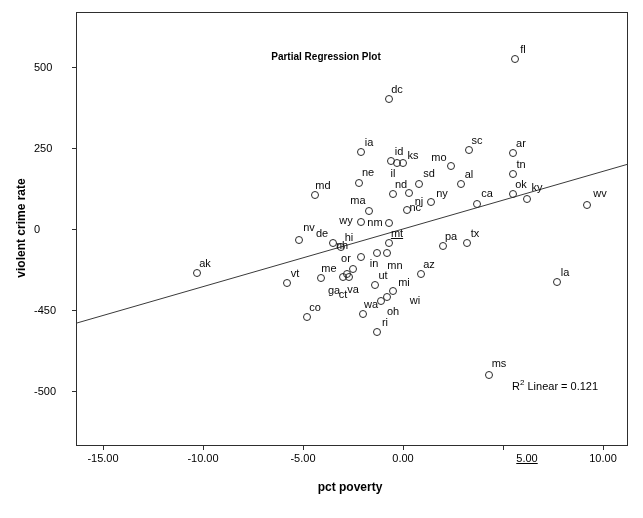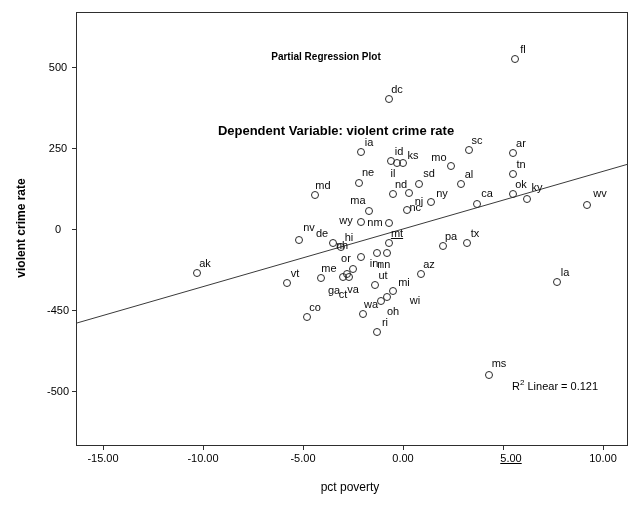--- a/index.html
+++ b/index.html
@@ -5,32 +5,32 @@
   html,body{margin:0;padding:0;background:#ffffff;}
   .canvas{position:relative;width:643px;height:518px;background:#ffffff;
           font-family:"Liberation Sans",sans-serif;color:#000;overflow:hidden;}
   .plot-frame{position:absolute;left:76px;top:12px;width:552px;height:434px;
               border:1px solid #2e2e2e;box-sizing:border-box;background:transparent;}
   .chart-title{position:absolute;left:233px;top:51px;width:186px;text-align:center;
                font-weight:bold;font-size:10px;white-space:nowrap;}
   .chart-subtitle{position:absolute;left:173px;top:123px;width:326px;text-align:center;
                   font-weight:bold;font-size:13px;white-space:nowrap;}
   .xlabel{position:absolute;left:289px;top:480px;width:122px;text-align:center;
-          font-weight:normal;font-size:12px;}
+          font-weight:bold;font-size:12px;}
   .ylabel{position:absolute;left:-44px;top:221px;width:130px;height:14px;text-align:center;
           font-weight:bold;font-size:12px;transform:rotate(-90deg);transform-origin:center;}
   .overlay{position:absolute;left:0;top:0;width:643px;height:518px;pointer-events:none;}
   .pt{position:absolute;width:8px;height:8px;border-radius:50%;
       border:1px solid #2b2b2b;box-sizing:border-box;background:transparent;}
   .ptlabel{position:absolute;width:44px;text-align:center;font-size:11px;line-height:12px;
            color:#0a0a0a;white-space:nowrap;}
   .tick-x{position:absolute;width:1px;height:4px;background:#2e2e2e;top:446px;}
   .tick-y{position:absolute;width:4px;height:1px;background:#2e2e2e;left:72px;}
   .ticklabel-x{position:absolute;top:452px;width:54px;text-align:center;font-size:11px;}
-  .ticklabel-y{position:absolute;left:40px;width:36px;text-align:center;font-size:11px;}
+  .ticklabel-y{position:absolute;left:34px;width:36px;text-align:left;font-size:11px;}
   .r2{position:absolute;left:512px;top:380px;font-size:11px;white-space:nowrap;}
   .r2 sup{font-size:8px;line-height:0;}
 </style>
 </head>
 <body>
 
 <div class="canvas">
   <div class="plot-frame"></div>
 
   <svg class="overlay" width="643" height="518" viewBox="0 0 643 518">
@@ -40,21 +40,21 @@
   <div id="ticks-layer">
       <div class="tick-x" style="left: 103px;"></div>
       <div class="ticklabel-x" style="left: 76px;">-15.00</div>
       <div class="tick-x" style="left: 203px;"></div>
       <div class="ticklabel-x" style="left: 176px;">-10.00</div>
       <div class="tick-x" style="left: 303px;"></div>
       <div class="ticklabel-x" style="left: 276px;">-5.00</div>
       <div class="tick-x" style="left: 403px;"></div>
       <div class="ticklabel-x" style="left: 376px;">0.00</div>
       <div class="tick-x" style="left: 503px;"></div>
-      <div class="ticklabel-x" style="left: 484px; text-decoration: underline;">5.00</div>
+      <div class="ticklabel-x" style="left: 500px; text-decoration: underline;">5.00</div>
       <div class="tick-x" style="left: 603px;"></div>
       <div class="ticklabel-x" style="left: 576px;">10.00</div>
       <div class="tick-y" style="top: 67.1px;"></div>
       <div class="ticklabel-y" style="top: 61.1px;">500</div>
       <div class="tick-y" style="top: 148px;"></div>
       <div class="ticklabel-y" style="top: 142px;">250</div>
       <div class="tick-y" style="top: 229px;"></div>
       <div class="ticklabel-y" style="top: 223px;">0</div>
       <div class="tick-y" style="top: 310px;"></div>
       <div class="ticklabel-y" style="top: 304px;">-450</div>
@@ -120,21 +120,21 @@
       <div class="ptlabel" style="left: 375px; top: 226.9px; text-decoration: underline;">mt</div>
       <div class="pt" style="left: 463px; top: 238.9px; border-color: rgb(43, 43, 43);"></div>
       <div class="ptlabel" style="left: 453px; top: 226.9px;">tx</div>
       <div class="pt" style="left: 439px; top: 241.8px; border-color: rgb(43, 43, 43);"></div>
       <div class="ptlabel" style="left: 429px; top: 229.8px;">pa</div>
       <div class="pt" style="left: 337px; top: 243.1px; border-color: rgb(43, 43, 43);"></div>
       <div class="ptlabel" style="left: 327px; top: 231.1px;">hi</div>
       <div class="pt" style="left: 373px; top: 249px; border-color: rgb(43, 43, 43);"></div>
       <div class="ptlabel" style="left: 352px; top: 257px;">in</div>
       <div class="pt" style="left: 383px; top: 249px; border-color: rgb(43, 43, 43);"></div>
-      <div class="ptlabel" style="left: 362px; top: 259px; font-family: Liberation Mono, monospace;">mn</div>
+      <div class="ptlabel" style="left: 373px; top: 259px;">mn</div>
       <div class="pt" style="left: 357px; top: 252.9px; border-color: rgb(43, 43, 43);"></div>
       <div class="ptlabel" style="left: 320px; top: 238.9px;">nh</div>
       <div class="pt" style="left: 349px; top: 264.8px; border-color: rgb(43, 43, 43);"></div>
       <div class="ptlabel" style="left: 324px; top: 251.8px;">or</div>
       <div class="pt" style="left: 193px; top: 269px; border-color: rgb(43, 43, 43);"></div>
       <div class="ptlabel" style="left: 183px; top: 257px;">ak</div>
       <div class="pt" style="left: 343px; top: 270px; border-color: rgb(43, 43, 43);"></div>
       <div class="ptlabel" style="left: 321px; top: 288px;">ct</div>
       <div class="pt" style="left: 417px; top: 270px; border-color: rgb(43, 43, 43);"></div>
       <div class="ptlabel" style="left: 407px; top: 258px;">az</div>
@@ -160,18 +160,17 @@
       <div class="ptlabel" style="left: 349px; top: 297.9px;">wa</div>
       <div class="pt" style="left: 303px; top: 313.1px; border-color: rgb(43, 43, 43);"></div>
       <div class="ptlabel" style="left: 293px; top: 301.1px;">co</div>
       <div class="pt" style="left: 373px; top: 328px; border-color: rgb(43, 43, 43);"></div>
       <div class="ptlabel" style="left: 363px; top: 316px;">ri</div>
       <div class="pt" style="left: 485px; top: 371.1px; border-color: rgb(43, 43, 43);"></div>
       <div class="ptlabel" style="left: 477px; top: 357.1px;">ms</div>
     </div>
 
   <div class="chart-title">Partial Regression Plot</div>
-  <div class="chart-subtitle">Dependent Variable: violent crime rate</div>
   <div class="ylabel">violent crime rate</div>
   <div class="xlabel">pct poverty</div>
 
   <div class="r2"><span>R</span><sup>2</sup><span> Linear = 0.121</span></div>
 </div>
 
 </body></html>

